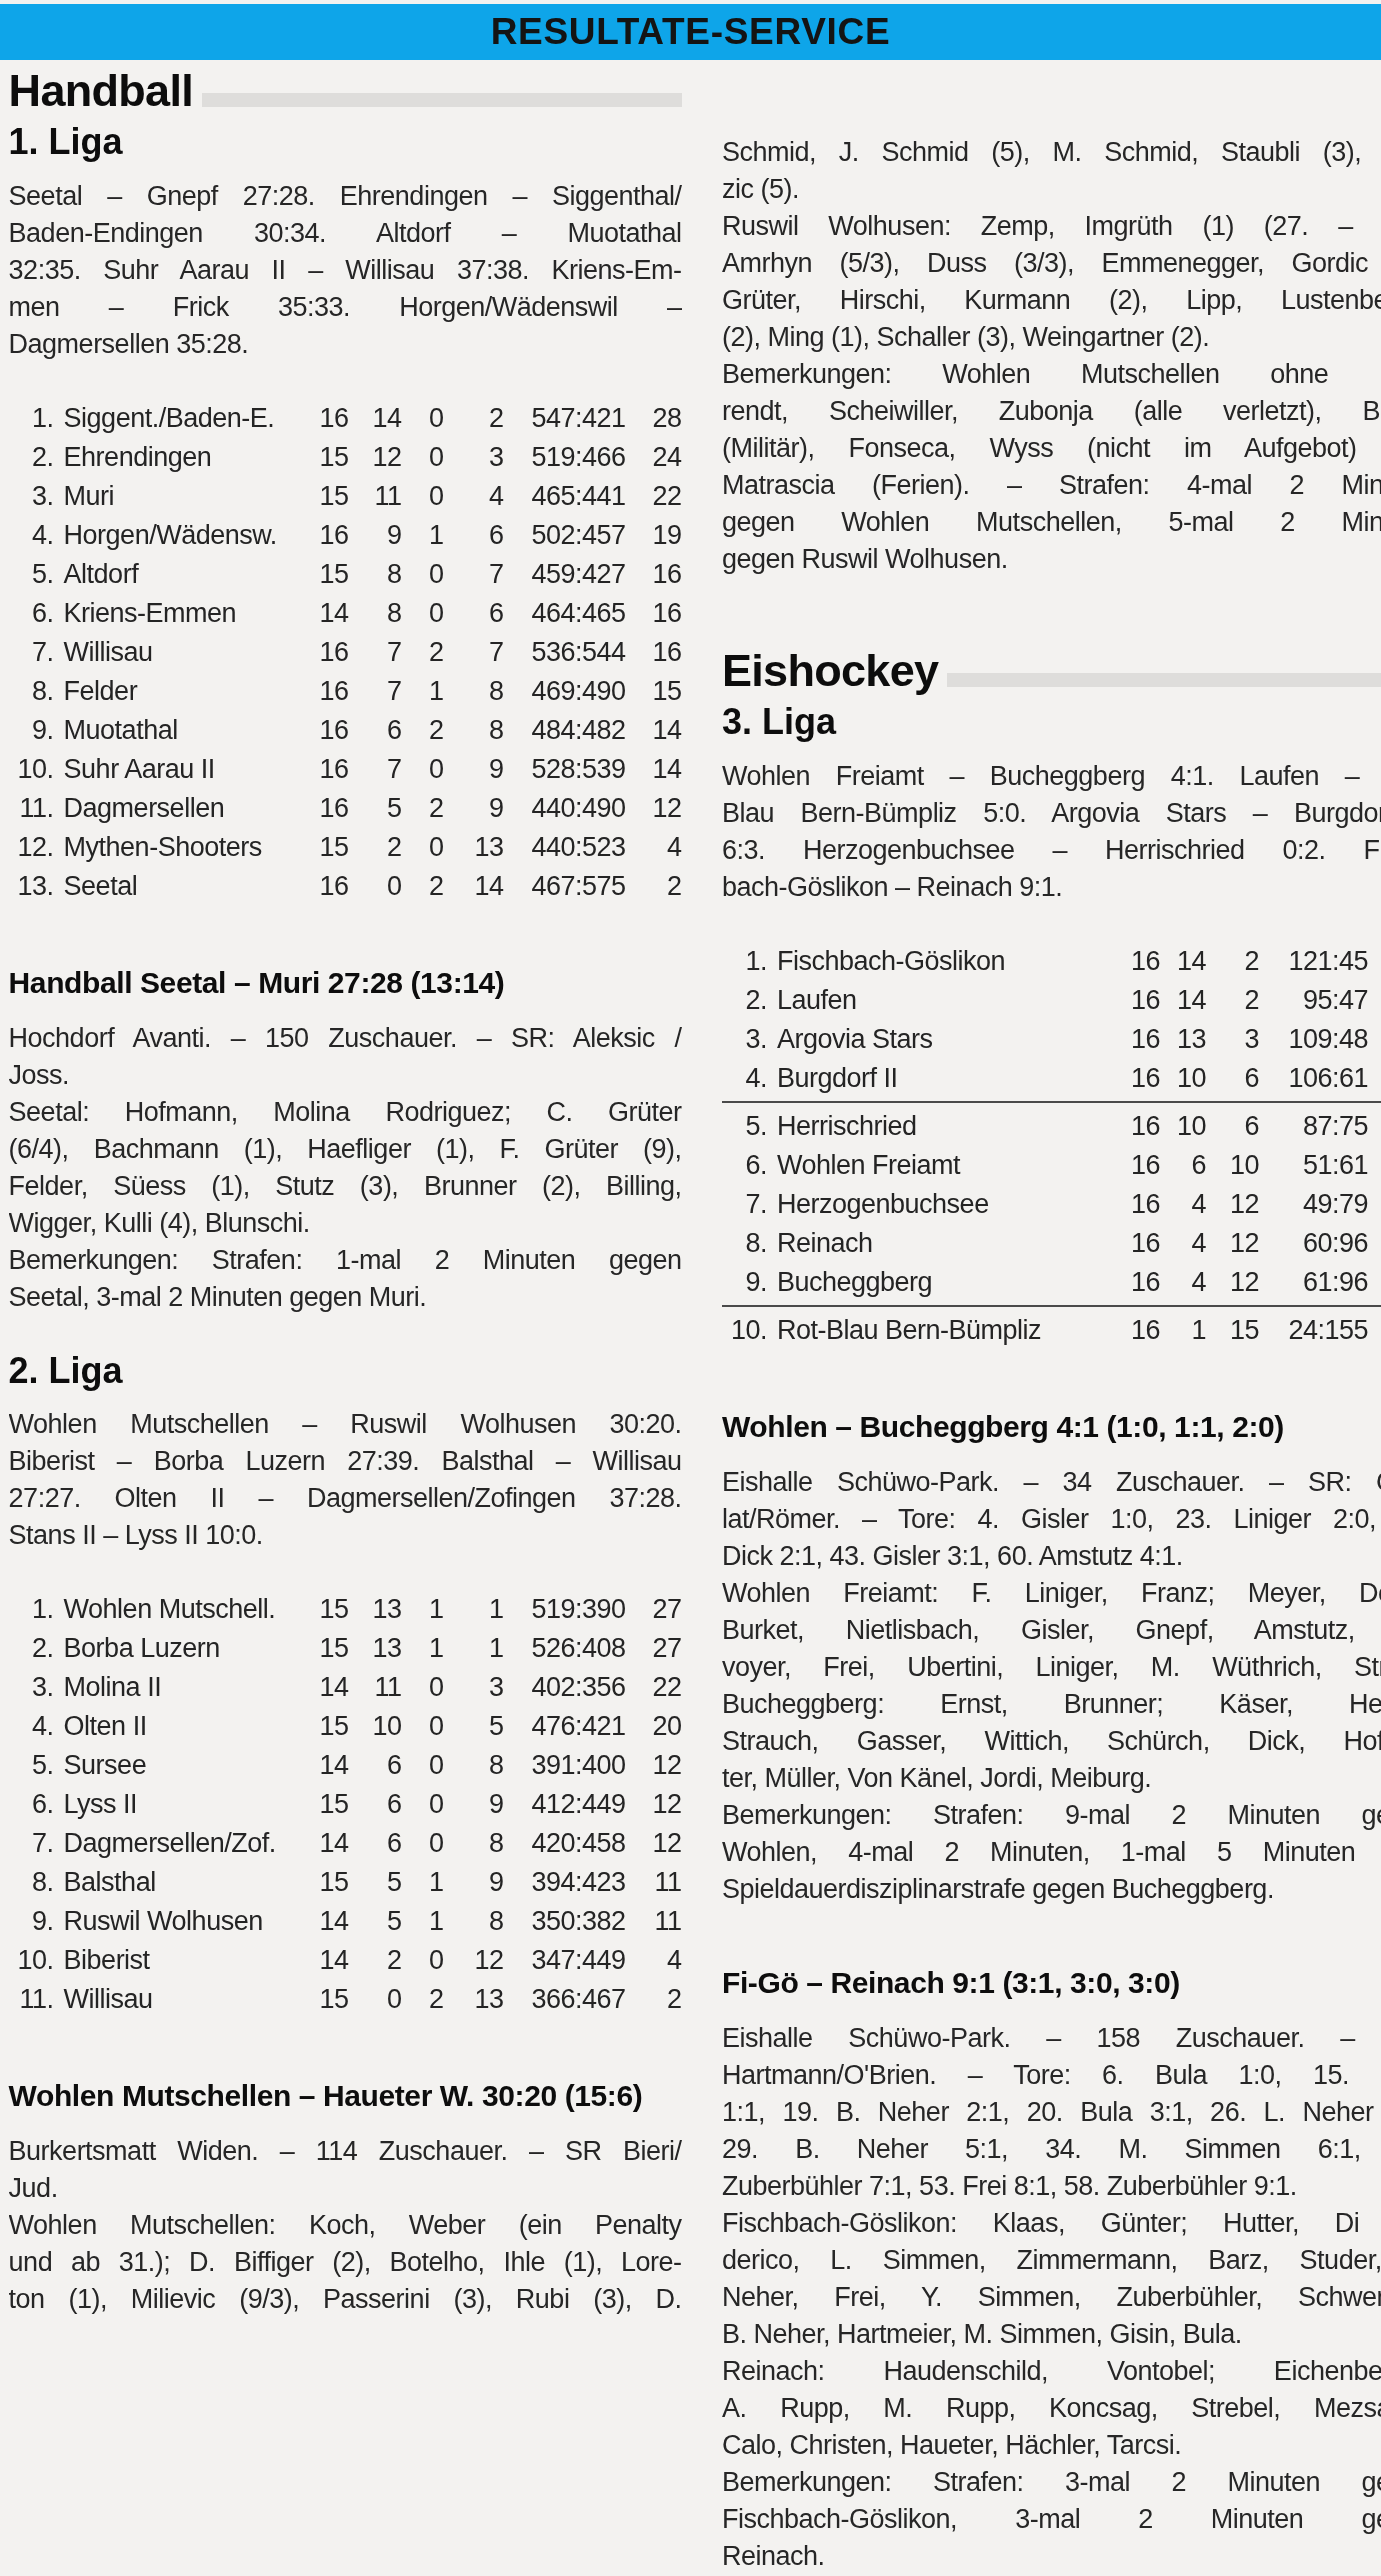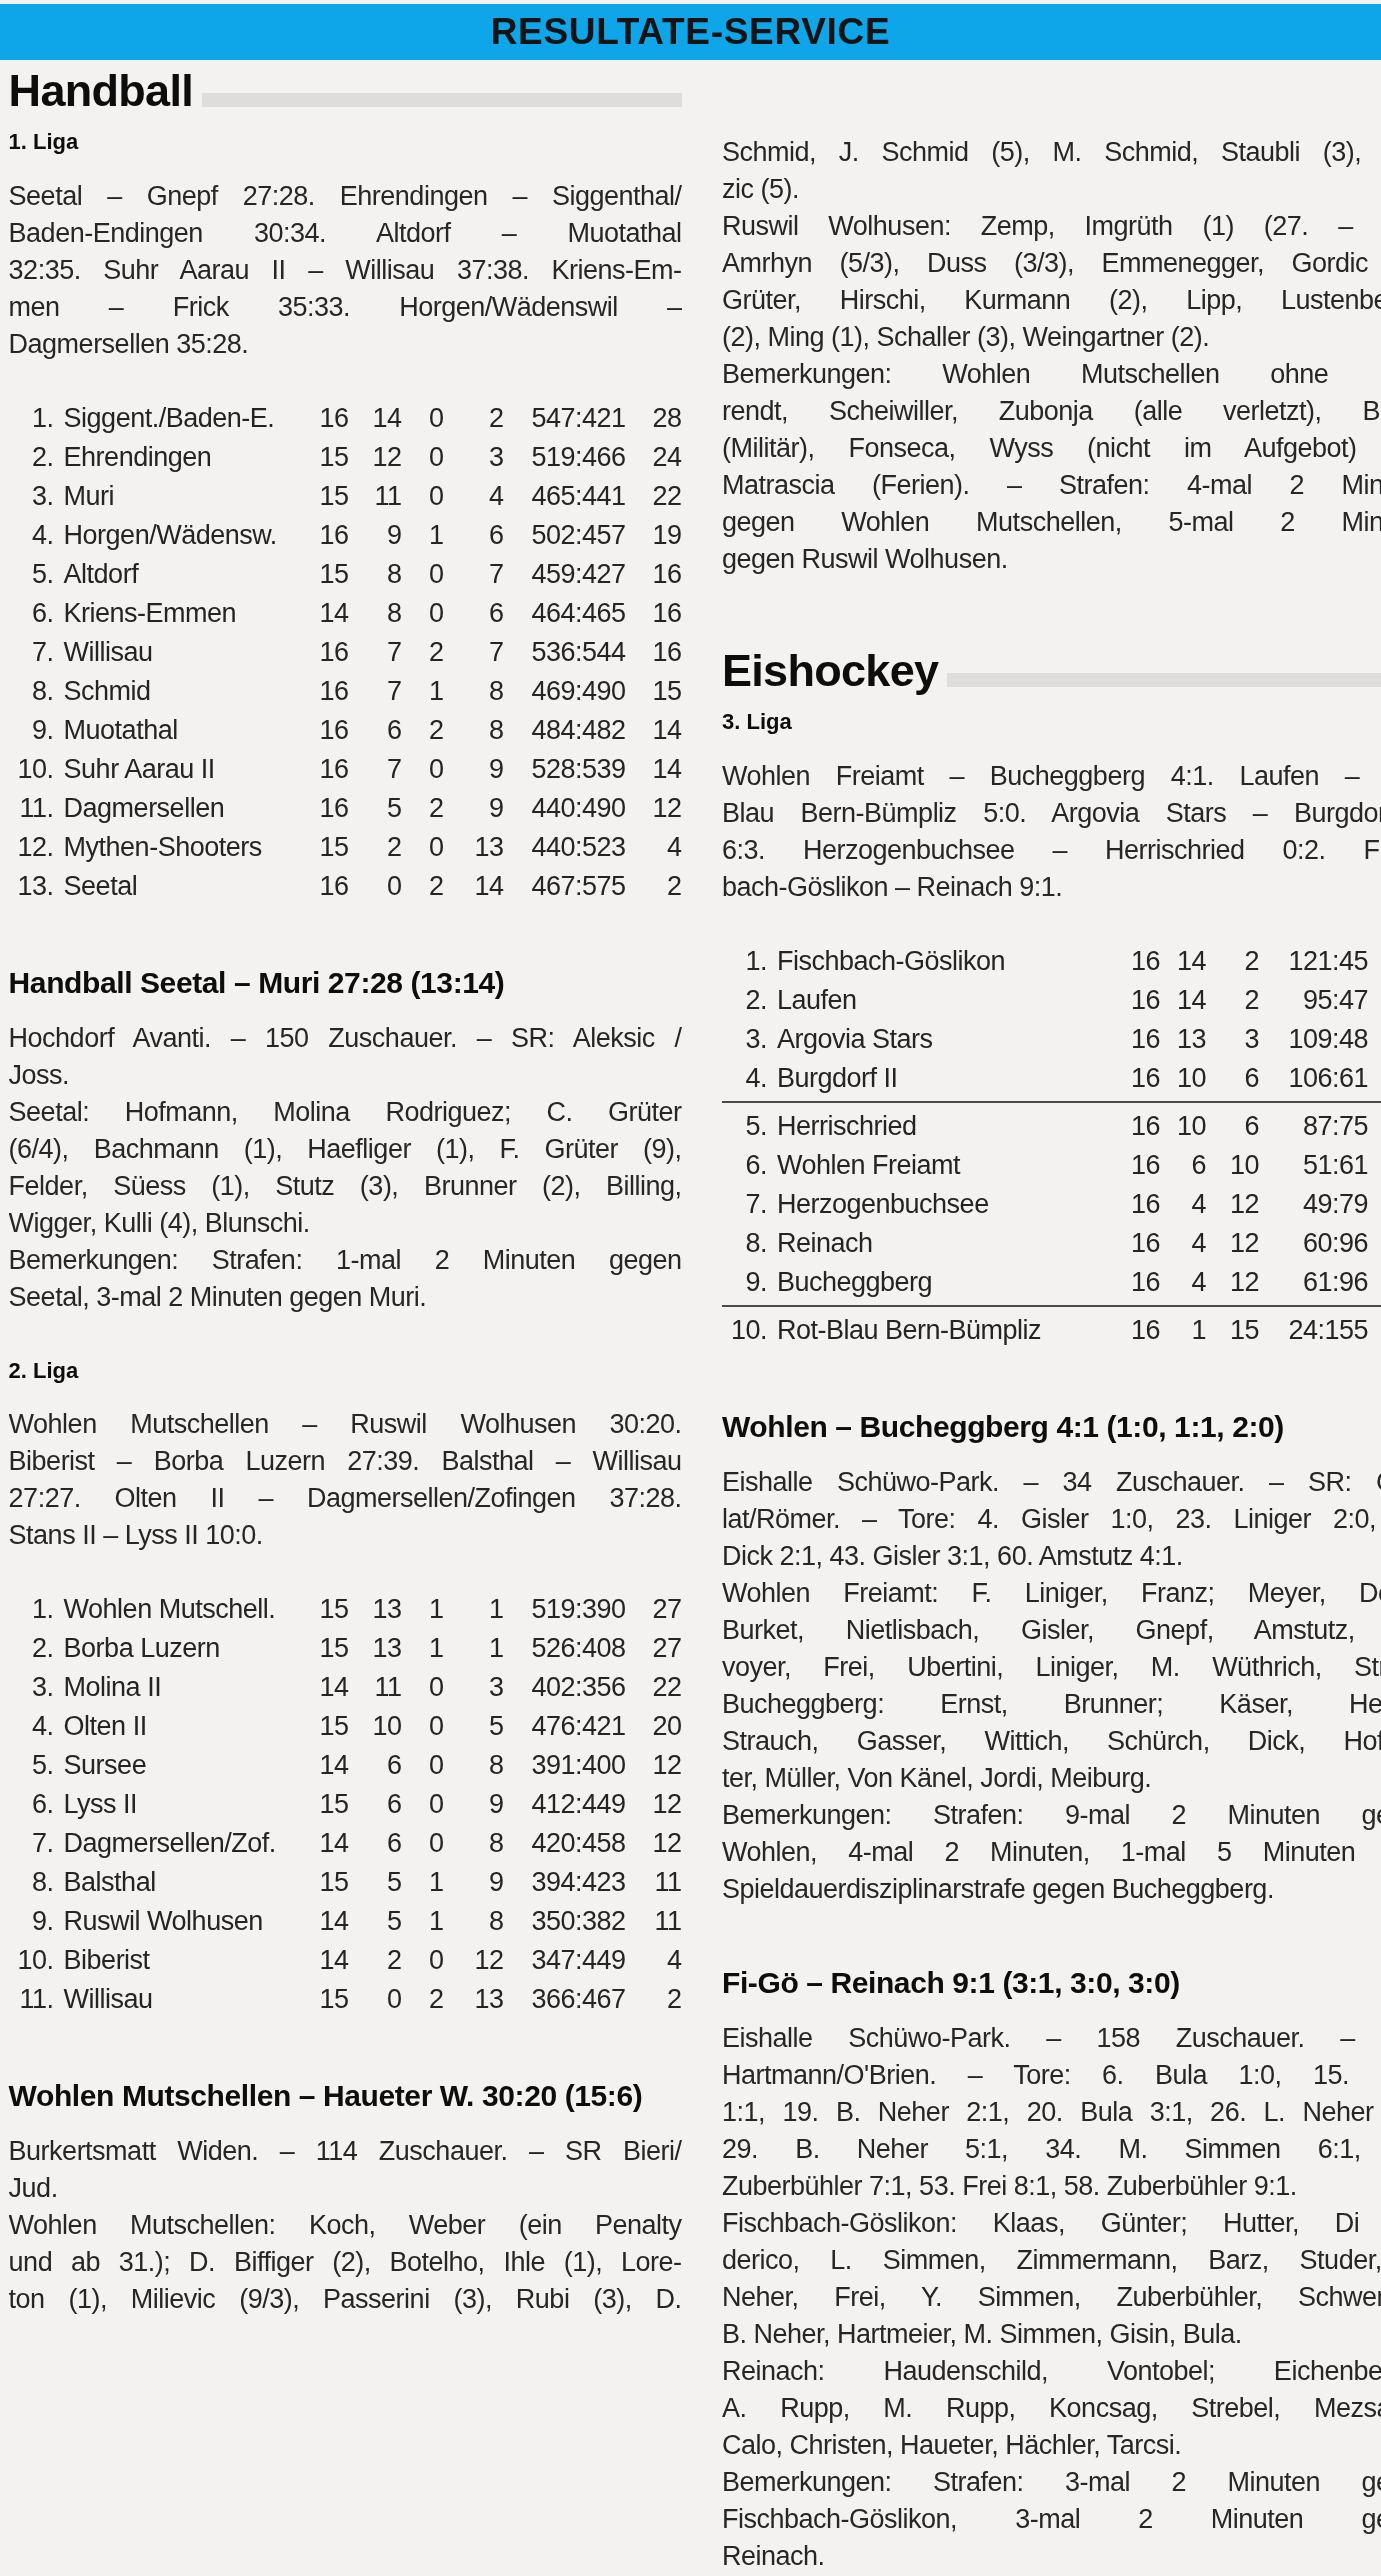--- a/index.html
+++ b/index.html
@@ -14,21 +14,21 @@
     background:#0ea5e9;display:flex;align-items:center;justify-content:center;
   }
   .banner .t{font-size:37px;font-weight:bold;color:#141414;letter-spacing:0.7px;}
   .col{position:absolute;top:0;}
   .col-left{left:8.6px;width:673px;padding-top:67px;}
   .col-right{left:722px;width:712px;padding-top:134px;}
   
   .section-h{display:flex;align-items:flex-end;}
   .section-h .txt{font-size:45px;font-weight:bold;color:#0d0d0d;letter-spacing:-0.7px;line-height:1.05;white-space:nowrap;}
   .section-h .bar{flex:1;height:14.4px;background:#dedddb;margin:0 0 7.2px 8.6px;}
-  .league-h{font-size:22px;font-weight:bold;color:#0d0d0d;line-height:35px;}
+  .league-h{font-size:36px;font-weight:bold;color:#0d0d0d;line-height:35px;}
   .match-h{font-size:30px;font-weight:bold;color:#0d0d0d;line-height:37px;letter-spacing:-0.4px;white-space:nowrap;}
   
   .para{font-size:27px;line-height:37px;color:#262626;letter-spacing:-0.5px;}
   .line{overflow:hidden;}
   .line.j{text-align:justify;text-align-last:justify;}
   .line.l{text-align:left;}
   
   .tbl{font-size:27px;color:#242424;letter-spacing:-0.5px;}
   .row{display:grid;height:39px;align-items:center;}
   .tbl-hb .row{grid-template-columns:45px 1fr 53px 53px 42px 60px 122px 56px;}
@@ -136,21 +136,21 @@
         <div class="cell c-name">Willisau</div>
         <div class="cell c-num">16</div>
         <div class="cell c-num">7</div>
         <div class="cell c-num">2</div>
         <div class="cell c-num">7</div>
         <div class="cell c-score">536:544</div>
         <div class="cell c-pts">16</div>
       </div>
       <div class="row">
         <div class="cell c-pos">8.</div>
-        <div class="cell c-name">Schmid</div>
+        <div class="cell c-name">Felder</div>
         <div class="cell c-num">16</div>
         <div class="cell c-num">7</div>
         <div class="cell c-num">1</div>
         <div class="cell c-num">8</div>
         <div class="cell c-score">469:490</div>
         <div class="cell c-pts">15</div>
       </div>
       <div class="row">
         <div class="cell c-pos">9.</div>
         <div class="cell c-name">Muotathal</div>

